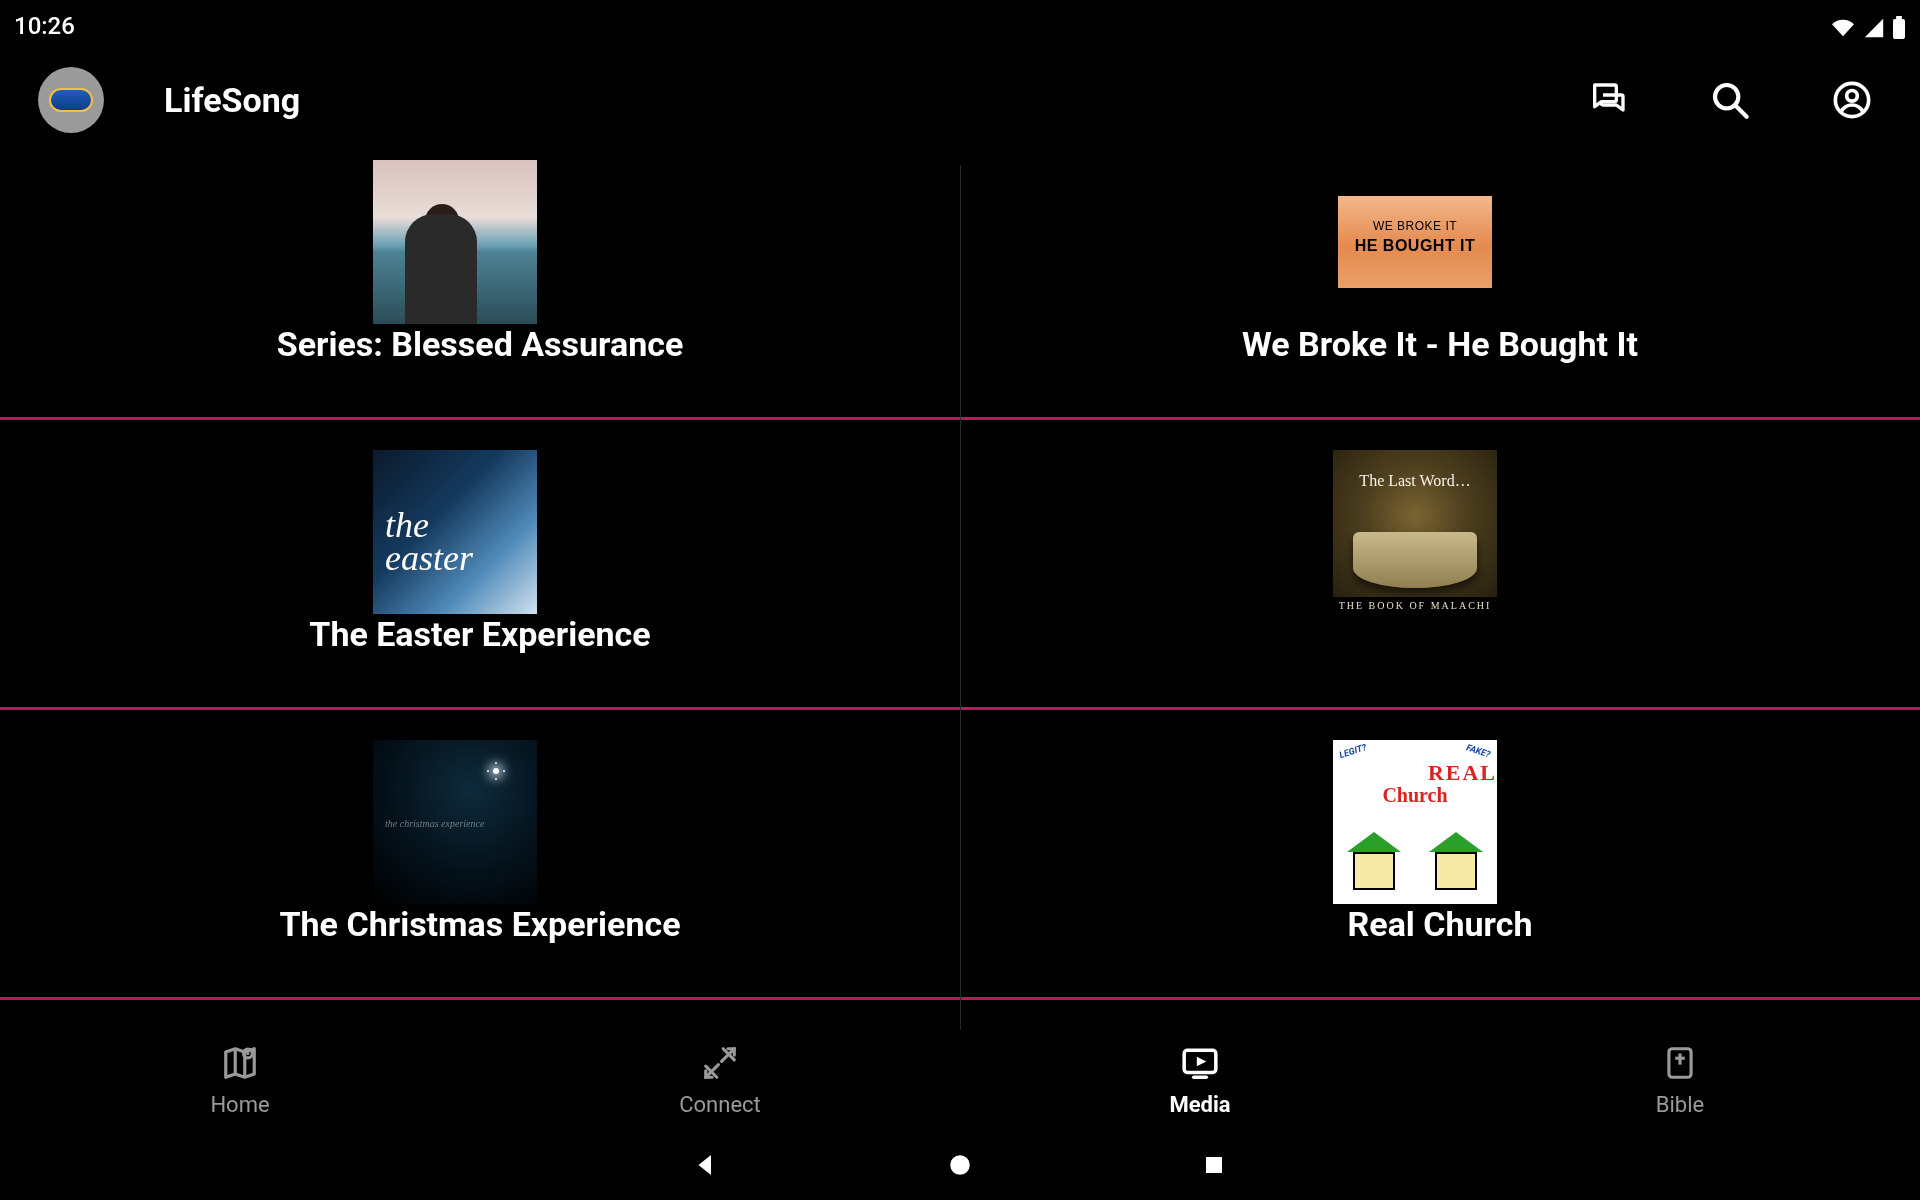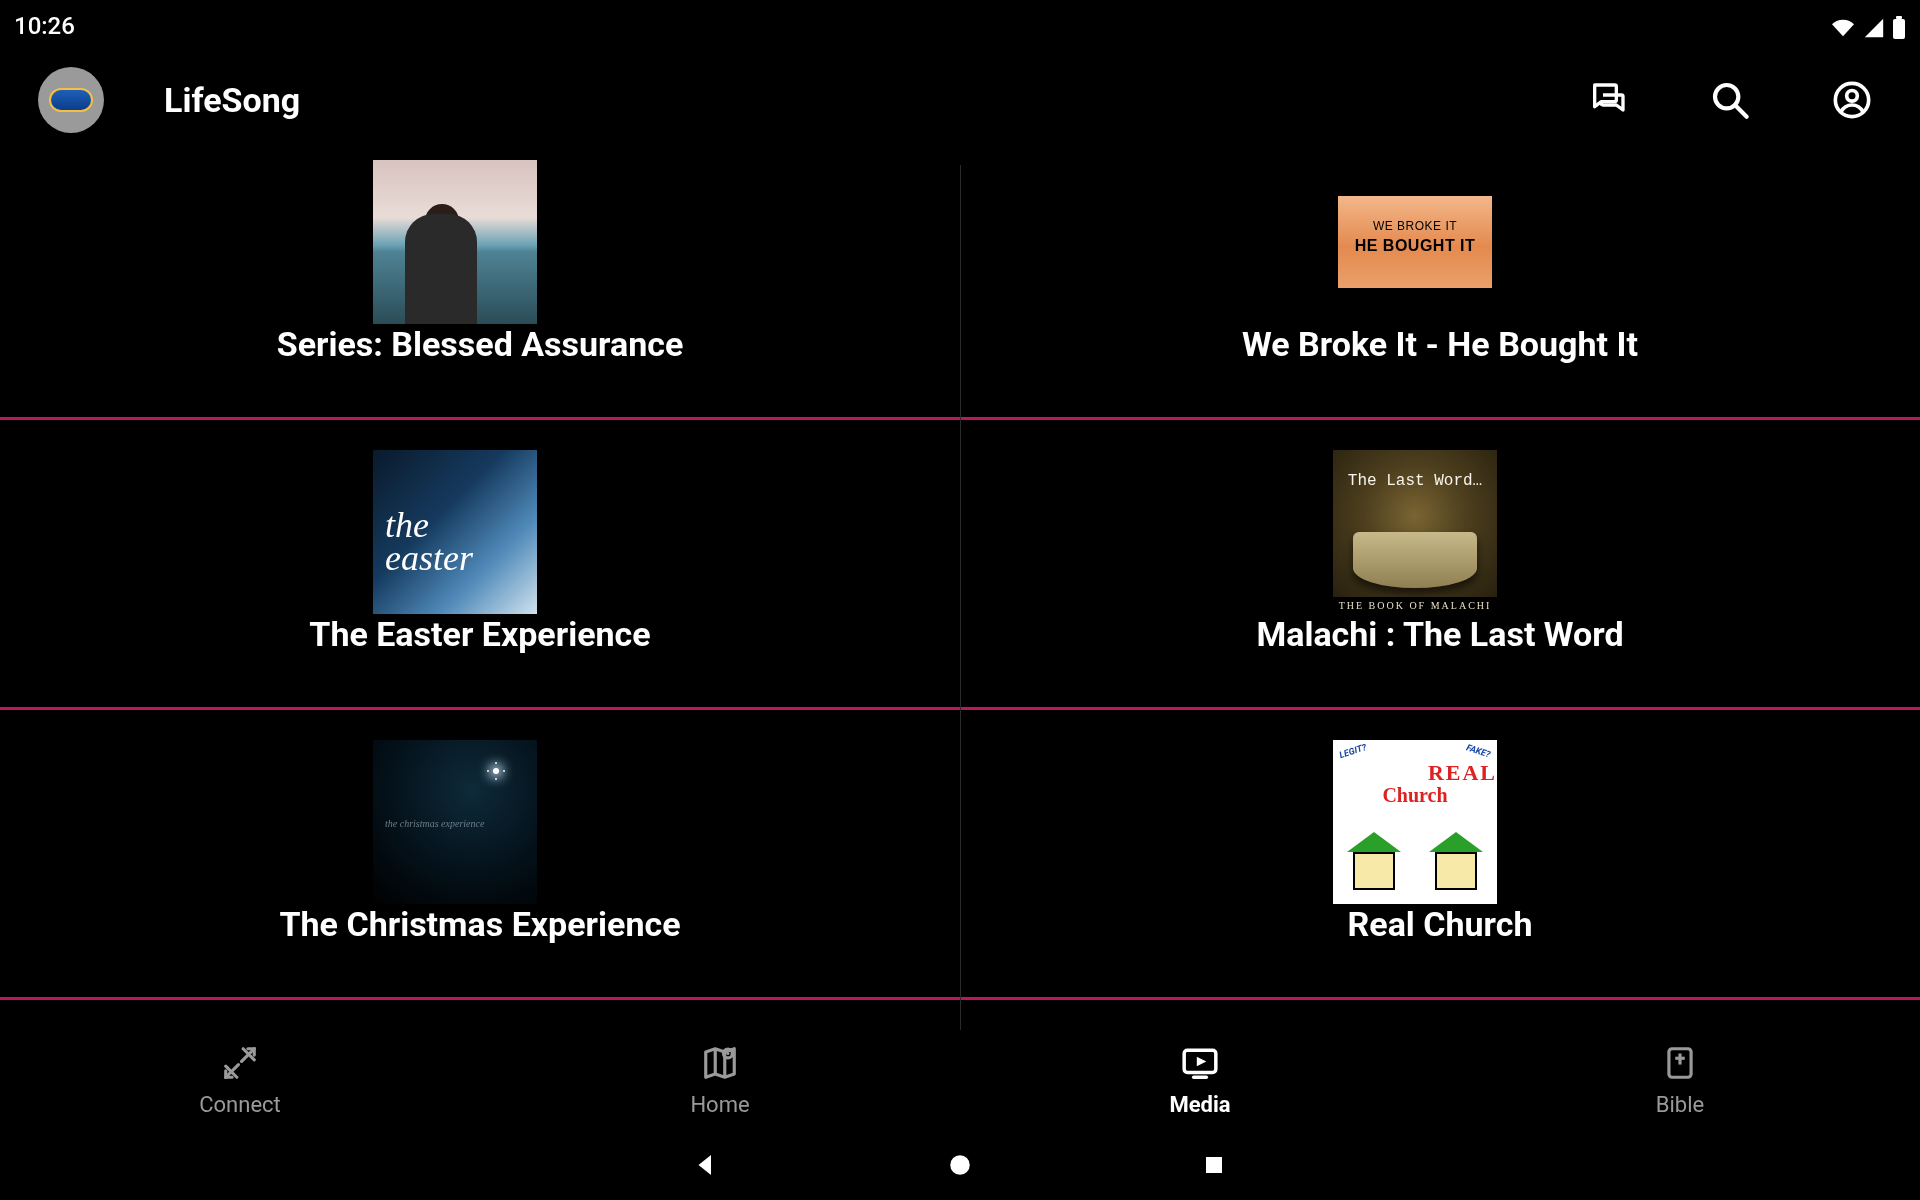--- a/index.html
+++ b/index.html
@@ -157,21 +157,21 @@
   }
   .thumb-webroke .t1 { font-size: 12px; font-weight: 400; color: #000; letter-spacing: .5px; }
   .thumb-webroke .t2 { font-size: 16px; font-weight: 800; color: #000; letter-spacing: .5px; margin-top: 4px; }
   .thumb-webroke .t3 { font-size: 6px; color: #3a2a1a; margin-top: 4px; }
 
   .thumb-malachi {
     background: radial-gradient(circle at 50% 40%, #7a6432 0%, #4d3f1e 40%, #201a0c 100%);
   }
   .thumb-malachi .top {
     position: absolute; top: 22px; left: 0; right: 0; text-align: center;
-    font-size: 16px; color: #f7f4ea; font-family: Liberation Mono, monospace;
+    font-size: 16px; color: #f7f4ea; font-family: Liberation Serif, serif;
   }
   .thumb-malachi .book {
     position: absolute; bottom: 26px; left: 20px; right: 20px; height: 56px;
     background: linear-gradient(#c8b98a, #8f7f52);
     border-radius: 6px 6px 50% 50% / 6px 6px 20px 20px;
     box-shadow: 0 6px 8px rgba(0,0,0,.6);
   }
   .thumb-malachi .bar {
     position: absolute; bottom: 0; left: 0; right: 0;
     background: #000; color: #eadfc3;
@@ -318,21 +318,20 @@
     </div>
     <div class="item-title">The Easter Experience</div>
   </div>
 
   <div class="media-item">
     <div class="thumb thumb-malachi">
       <div class="top">The Last Word…</div>
       <div class="book"></div>
       <div class="bar">THE BOOK OF MALACHI</div>
     </div>
-    <div class="item-title">Malachi : The Last Word</div>
   </div>
 
   <div class="media-item">
     <div class="thumb thumb-christmas">
       <div class="tiny">the christmas experience</div>
     </div>
     <div class="item-title">The Christmas Experience</div>
   </div>
 
   <div class="media-item">
@@ -352,35 +351,35 @@
           </div>
       </div>
     </div>
     <div class="item-title">Real Church</div>
   </div>
 </div>
 
 <div class="tab-bar">
   <div class="tab">
     <svg viewBox="0 0 24 24">
-        <path d="M14 3l7 7M3 14l7 7" stroke="currentColor" stroke-width="2" stroke-linecap="round"></path>
-        <path d="M17 3l4 0 0 4M3 17l0 4 4 0" stroke="currentColor" stroke-width="2" stroke-linecap="round" fill="none"></path>
-        <path d="M21 3L13 11M11 13L3 21" stroke="currentColor" stroke-width="2" stroke-linecap="round"></path>
-      </svg>
-    <span class="lbl">Connect</span>
-  </div>
-  <div class="tab">
-    <svg viewBox="0 0 24 24">
         <path d="M3 5l6-2 6 2 6-2v16l-6 2-6-2-6 2z" fill="none" stroke="currentColor" stroke-width="2" stroke-linejoin="round"></path>
         <path d="M9 3v16M15 5v16" stroke="currentColor" stroke-width="2"></path>
         <circle cx="17" cy="6" r="2.8" fill="none" stroke="currentColor" stroke-width="2"></circle>
         <circle cx="17" cy="6" r="1" fill="currentColor"></circle>
       </svg>
     <span class="lbl">Home</span>
   </div>
+  <div class="tab">
+    <svg viewBox="0 0 24 24">
+        <path d="M14 3l7 7M3 14l7 7" stroke="currentColor" stroke-width="2" stroke-linecap="round"></path>
+        <path d="M17 3l4 0 0 4M3 17l0 4 4 0" stroke="currentColor" stroke-width="2" stroke-linecap="round" fill="none"></path>
+        <path d="M21 3L13 11M11 13L3 21" stroke="currentColor" stroke-width="2" stroke-linecap="round"></path>
+      </svg>
+    <span class="lbl">Connect</span>
+  </div>
   <div class="tab active">
     <svg viewBox="0 0 24 24">
         <rect x="2" y="4" width="20" height="14" rx="2" fill="none" stroke="currentColor" stroke-width="2.2"></rect>
         <path d="M10 8l6 3-6 3z" fill="currentColor"></path>
         <line x1="8" y1="21" x2="16" y2="21" stroke="currentColor" stroke-width="2.2" stroke-linecap="round"></line>
       </svg>
     <span class="lbl">Media</span>
   </div>
   <div class="tab">
     <svg viewBox="0 0 24 24">

